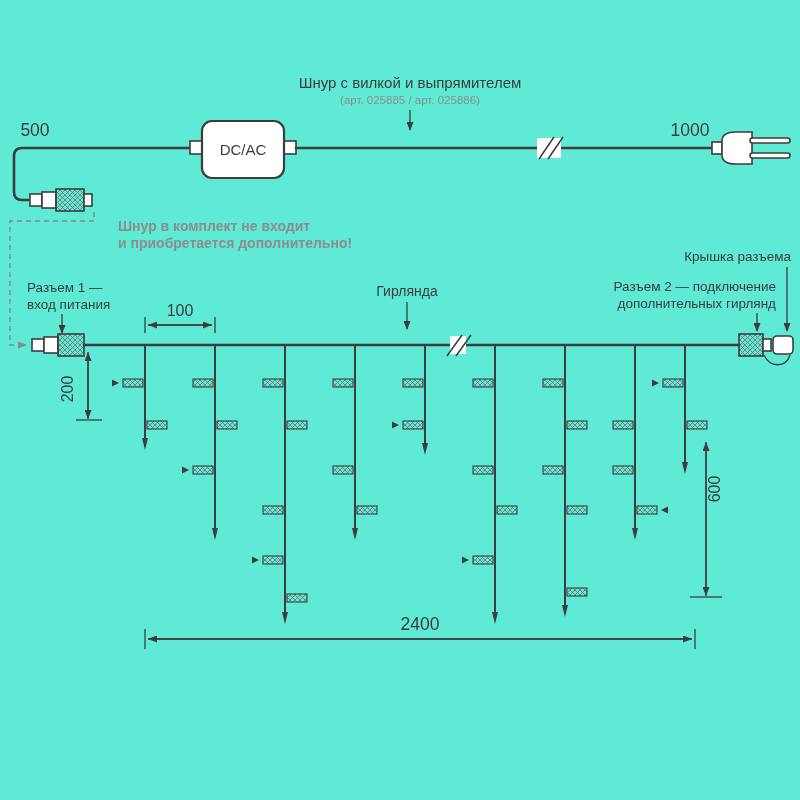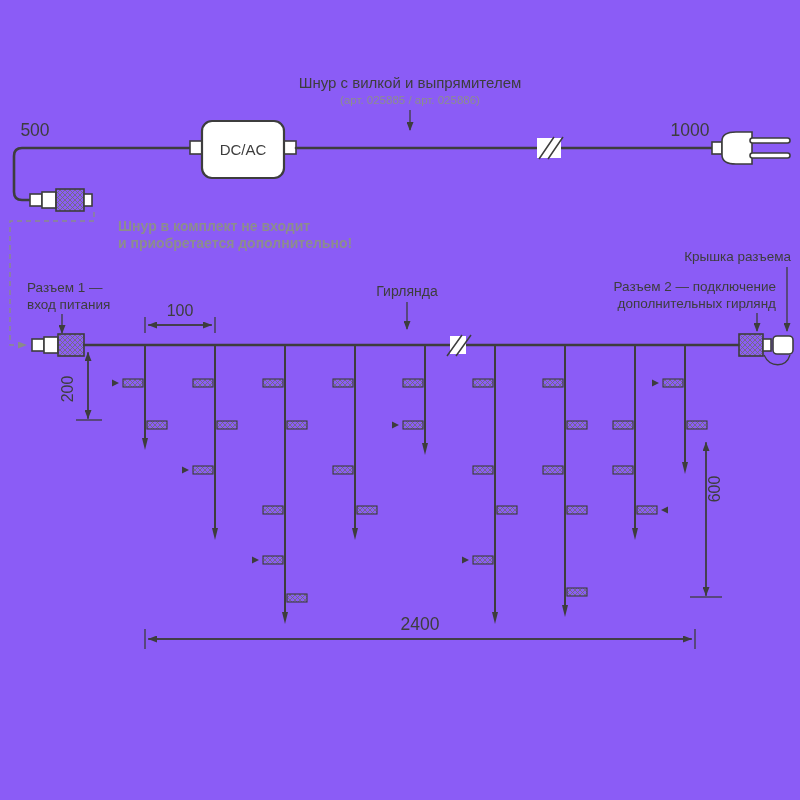--- a/index.html
+++ b/index.html
@@ -1,16 +1,16 @@
 <!DOCTYPE html>
 <html><head>
 <meta charset="utf-8">
 <style>
   html,body{margin:0;padding:0;background:#ffffff;}
-  .stage{width:800px;height:800px;background:#8b5cf6;position:relative;overflow:hidden;}
+  .stage{width:800px;height:800px;background:#5eead4;position:relative;overflow:hidden;}
   text{font-family:"Liberation Sans", sans-serif;fill:#3d3d3d;}
   .mut{fill:#8d8d8d;}
   .bold{font-weight:bold;}
   .s11{font-size:11.5px;}
   .s13{font-size:13.5px;}
   .s14{font-size:14px;}
   .s15{font-size:15px;}
   .s16{font-size:16px;}
   .s17{font-size:17.5px;}
   .wire{stroke:#3d3d3d;stroke-width:2.6;fill:none;stroke-linecap:round;}

